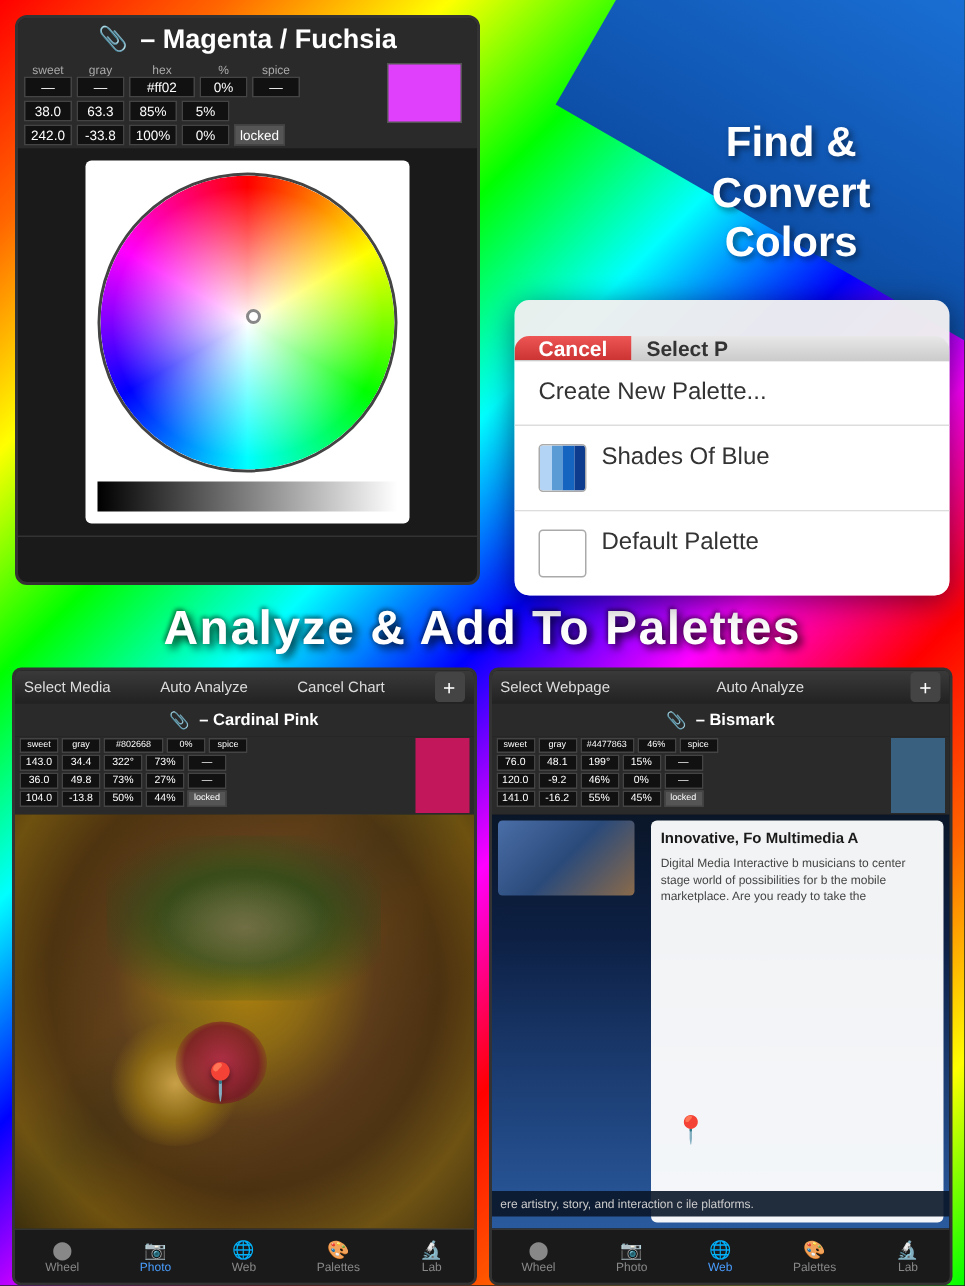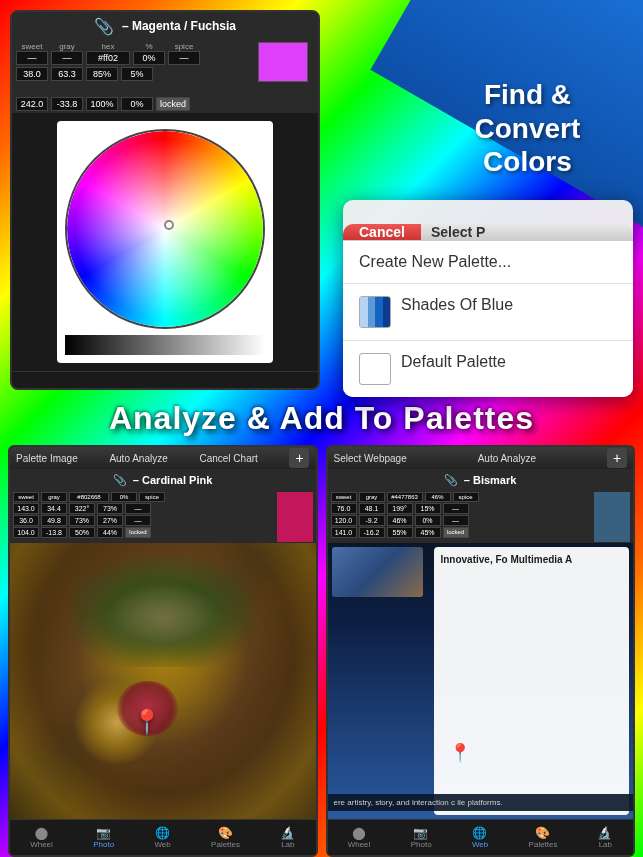--- a/index.html
+++ b/index.html
@@ -82,21 +82,21 @@
       align-items: center;
       justify-content: center;
       gap: 8px;
     }
     .app-subtitle .paperclip {
       color: #888;
       font-size: 16px;
     }
     .app-subtitle .color-name {
       color: #fff;
-      font-size: 12px;
+      font-size: 18px;
       font-weight: bold;
     }
     .cv-group {
       display: flex;
       flex-direction: column;
       align-items: center;
     }
     .cv-label {
       color: #aaa;
       font-size: 8px;
@@ -516,21 +516,21 @@
         </div>
         <div class="cv-group">
           <span class="cv-label">%</span>
           <span class="cv-box">0%</span>
         </div>
         <div class="cv-group">
           <span class="cv-label">spice</span>
           <span class="cv-box">—</span>
         </div>
       </div>
-      <div style="display:flex; gap:3px; margin-bottom:16px;align-items:flex-end;">
+      <div style="display:flex; gap:3px; margin-bottom:2px;align-items:flex-end;">
         <span class="cv-box">38.0</span>
         <span class="cv-box">63.3</span>
         <span class="cv-box">85%</span>
         <span class="cv-box">5%</span>
       </div>
       <div style="display:flex; gap:3px;">
         <span class="cv-box">242.0</span>
         <span class="cv-box">-33.8</span>
         <span class="cv-box">100%</span>
         <span class="cv-box">0%</span>
@@ -596,21 +596,21 @@
 </div>
 
 <div class="middle-text">
   <h2>Analyze &amp; Add To Palettes</h2>
 </div>
 
 <div class="bottom-section">
 
   <div class="app-screenshot-bottom">
     <div class="bottom-titlebar">
-      <span>Palette Image</span>
+      <span>Select Media</span>
       <span>Auto Analyze</span>
       <span>Cancel Chart</span>
       <span class="plus-btn">+</span>
     </div>
 
     <div class="bottom-color-name">
       <span>📎</span>
       <span>– Cardinal Pink</span>
     </div>
 
@@ -728,20 +728,21 @@
         </div>
       </div>
       <div class="inline-swatch blue-swatch" style="width:36px; min-height:50px; margin-left:4px; background:#3a6080;"></div>
     </div>
 
     <div class="bottom-image">
       <div class="web-screenshot">
         <div class="web-image-thumb"></div>
         <div class="web-content-overlay">
           <div class="web-title">Innovative, Fo Multimedia A</div>
+          <div class="web-body">Digital Media Interactive b musicians to center stage world of possibilities for b the mobile marketplace. Are you ready to take the</div>
         </div>
         <div style="position:absolute; bottom:8px; left:0; right:0; background:rgba(10,22,40,0.9); padding:4px 6px;">
           <div style="color:#ccc; font-size:8px;">ere artistry, story, and interaction c ile platforms.</div>
         </div>
         <div class="location-pin-web">📍</div>
       </div>
     </div>
 
     <div class="bottom-tabs">
       <div class="bottom-tab">

